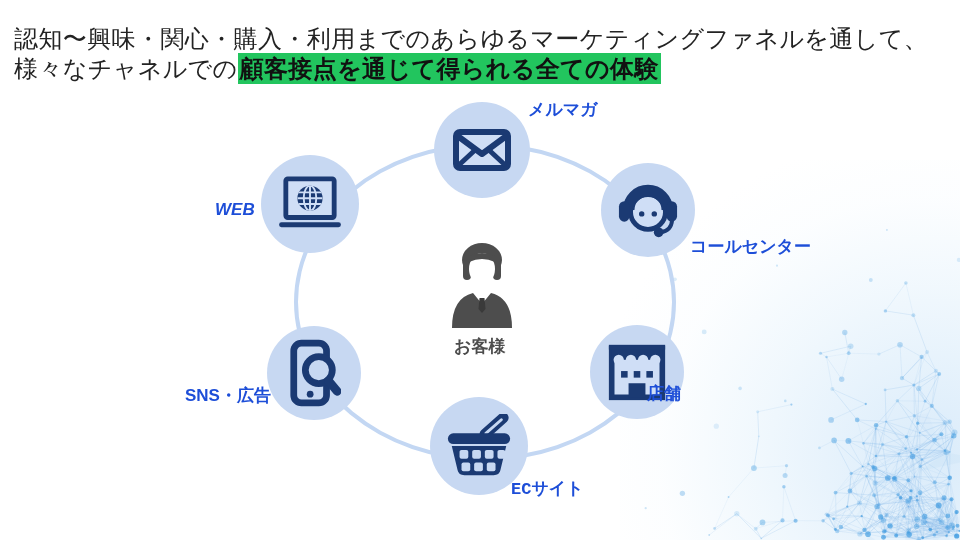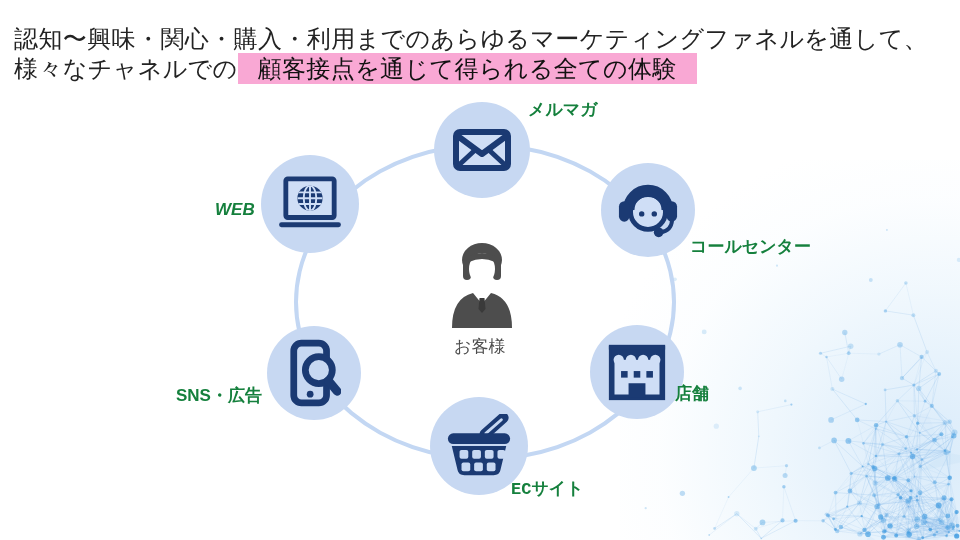--- a/index.html
+++ b/index.html
@@ -7,47 +7,47 @@
     width:960px;height:540px;position:relative;overflow:hidden;
     background:#ffffff;
     font-family:"Liberation Sans","DejaVu Sans",sans-serif;
   }
   
   .hdr{
     position:absolute;left:14px;top:24px;z-index:5;
     font-size:24px;line-height:30px;color:#232323;letter-spacing:.4px;
   }
   .hdr .hl{
-    background:#f9a8d4;color:#111;font-weight:normal;padding:2px 20px;
+    background:#22c55e;color:#111;font-weight:bold;padding:2px 2px;
   }
   
   .plexus{
     position:absolute;right:0;top:160px;width:340px;height:380px;z-index:0;
     background:radial-gradient(ellipse at 92% 78%,
       rgba(187,219,246,.55) 0%,rgba(214,235,250,.35) 40%,
       rgba(235,246,253,.15) 62%,rgba(255,255,255,0) 78%);
     pointer-events:none;
   }
   
   .diagram{position:absolute;inset:0;z-index:2;}
   .ring{
     position:absolute;left:294px;top:143px;width:374px;height:310px;
     border:4px solid #c3d7f3;border-radius:50%;
   }
   .node{
     position:absolute;background:#c7d8f2;border-radius:50%;
     display:flex;align-items:center;justify-content:center;
   }
   .lbl{
-    position:absolute;font-weight:bold;font-size:17px;color:#15803d;
+    position:absolute;font-weight:bold;font-size:17px;color:#1d4ed8;
     white-space:nowrap;
   }
   .center-figure{position:absolute;left:444px;top:236px;}
   .center-lbl{
-    position:absolute;left:454px;top:335px;font-weight:normal;
+    position:absolute;left:454px;top:335px;font-weight:bold;
     font-size:17px;color:#4d4d4d;white-space:nowrap;
   }
 </style>
 </head>
 <body>
 
 <div class="plexus">
   <svg id="plexus-svg" width="340" height="380">
       <polygon points="247.96421345853406,374.172366924921 277.0762860525322,396.30889511887165 236.72032754001367,428.2871790112573" fill="#9ecbee" opacity="0.112"></polygon>
       <polygon points="306.4341183616934,361.8937389484575 333.6225284245019,345.994785654076 325.3658663672549,412.57561390539314" fill="#9ecbee" opacity="0.066"></polygon>
@@ -992,21 +992,21 @@
       <circle cx="25.5" cy="19" r="5.5" fill="#cfdef6"></circle>
       <circle cx="38.5" cy="19" r="5.5" fill="#cfdef6"></circle>
       <circle cx="51.5" cy="19" r="5.5" fill="#cfdef6"></circle>
       <rect x="2" y="4" width="60" height="4" fill="#1b3a73"></rect>
       <rect x="15" y="31" width="7" height="7" fill="#1b3a73"></rect>
       <rect x="28.5" y="31" width="7" height="7" fill="#1b3a73"></rect>
       <rect x="42" y="31" width="7" height="7" fill="#1b3a73"></rect>
       <rect x="23" y="44" width="18" height="15" fill="#1b3a73"></rect>
     </svg>
   </div>
-  <div class="lbl" style="left:675px;top:382px;">店舗</div>
+  <div class="lbl" style="left:647px;top:382px;">店舗</div>
 
   <div class="node" style="left:430px;top:397px;width:98px;height:98px;">
     <svg width="70" height="64" viewBox="0 0 72 64">
       <path d="M42 20 L61 3" fill="none" stroke="#1b3a73" stroke-width="11" stroke-linecap="round"></path>
       <path d="M43 19 L59 5" fill="none" stroke="#c7d8f2" stroke-width="3" stroke-linecap="round"></path>
       <rect x="4" y="19" width="64" height="11" rx="5.5" fill="#1b3a73"></rect>
       <path d="M8 32 L64 32 L58 57 Q57 62 51 62 L21 62 Q15 62 14 57 Z" fill="#1b3a73"></path>
       <rect x="16" y="36" width="9" height="9" rx="2" fill="#c7d8f2"></rect>
       <rect x="29" y="36" width="9" height="9" rx="2" fill="#c7d8f2"></rect>
       <rect x="42" y="36" width="9" height="9" rx="2" fill="#c7d8f2"></rect>
@@ -1019,21 +1019,21 @@
   <div class="lbl" style="left:511px;top:477px;font-family:Liberation Mono, monospace;">ECサイト</div>
 
   <div class="node" style="left:267px;top:326px;width:94px;height:94px;">
     <svg width="54" height="70" viewBox="0 0 56 72">
       <rect x="7" y="5" width="34" height="62" rx="8" fill="#c7d8f2" stroke="#1b3a73" stroke-width="7"></rect>
       <circle cx="24" cy="58" r="3.5" fill="#1b3a73"></circle>
       <circle cx="33" cy="33" r="14" fill="#c7d8f2" stroke="#1b3a73" stroke-width="7"></circle>
       <path d="M43 44 L52 55" fill="none" stroke="#1b3a73" stroke-width="9" stroke-linecap="round"></path>
     </svg>
   </div>
-  <div class="lbl" style="left:176px;top:384px;">SNS・広告</div>
+  <div class="lbl" style="left:185px;top:384px;">SNS・広告</div>
 
   <div class="node" style="left:261px;top:155px;width:98px;height:98px;">
     <svg width="74" height="58" viewBox="0 0 76 60">
       <defs>
           <clipPath id="globeClip">
             <circle cx="38" cy="24" r="13"></circle>
           </clipPath>
         </defs>
       <rect x="13" y="4" width="50" height="40" rx="2" fill="#cfdef6" stroke="#1b3a73" stroke-width="5"></rect>
       <circle cx="38" cy="24" r="13" fill="#1b3a73"></circle>

